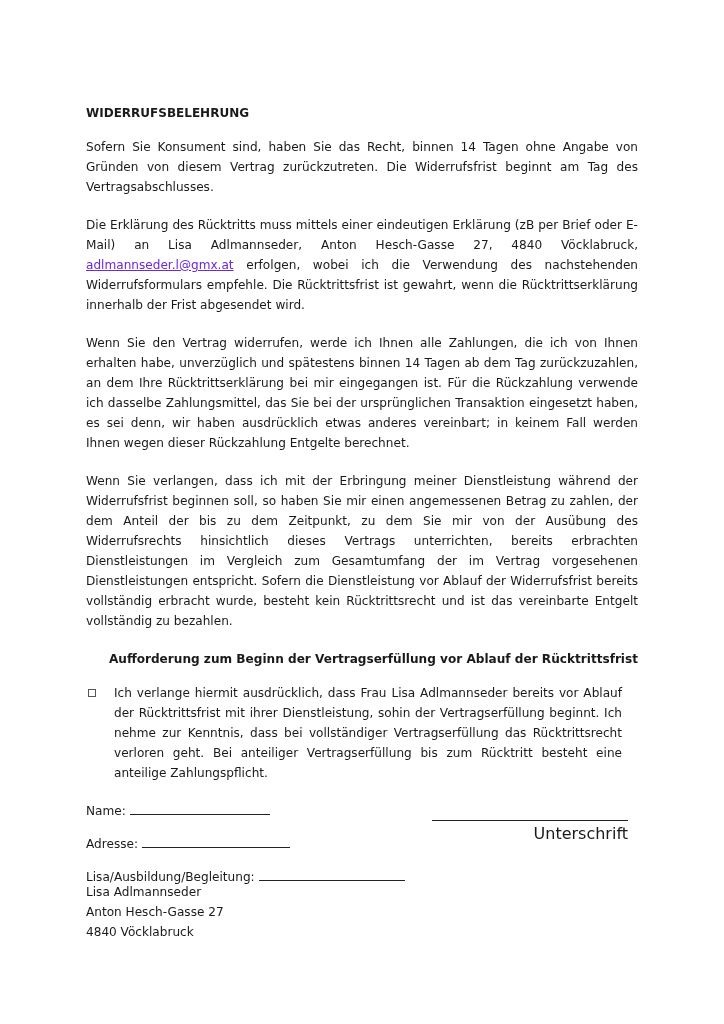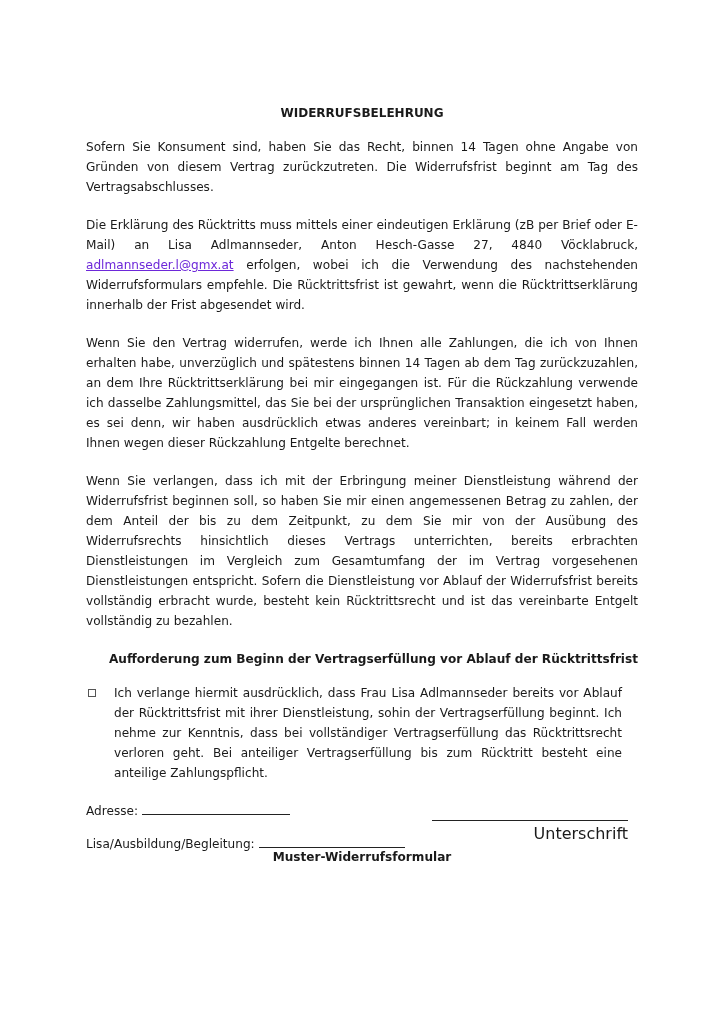--- a/index.html
+++ b/index.html
@@ -6,21 +6,21 @@
   body {
     width: 724px; height: 1024px; position: relative; overflow: hidden;
     font-family: "DejaVu Sans", sans-serif; color: #1a1a1a;
   }
   .page { position: absolute; left: 0; top: 0; width: 724px; height: 1024px; }
   .content {
     position: absolute; left: 86px; width: 552px; top: 103px;
     font-size: 12.1px; line-height: 20px;
   }
   .title {
-    text-align: center; font-weight: bold; font-size: 12px; margin: 0 0 14px 0;
+    font-weight: bold; font-size: 12px; margin: 0 0 14px 0;
   }
   p { margin: 8px 0 18px 0; text-align: justify; }
   .subtitle {
     text-align: right; font-weight: bold; margin: 2px 0 14px 0; font-size: 12.1px;
   }
   a.email { color: #6d28d9; text-decoration: underline; }
   .checkitem { position: relative; padding-left: 28px; margin: 0 16px 18px 0; text-align: justify; }
   .checkbox {
     position: absolute; left: 2px; top: 6px; width: 6px; height: 6px;
     border: 1px solid #555; box-sizing: content-box;
@@ -54,29 +54,37 @@
 
     <div class="subtitle">Aufforderung zum Beginn der Vertragserfüllung vor Ablauf der Rücktrittsfrist</div>
 
 
     <div class="checkitem">
       <span class="checkbox"></span>
       <span>Ich verlange hiermit ausdrücklich, dass Frau Lisa Adlmannseder bereits vor Ablauf der Rücktrittsfrist mit ihrer Dienstleistung, sohin der Vertragserfüllung beginnt. Ich nehme zur Kenntnis, dass bei vollständiger Vertragserfüllung das Rücktrittsrecht verloren geht. Bei anteiliger Vertragserfüllung bis zum Rücktritt besteht eine anteilige Zahlungspflicht.</span>
     </div>
 
     <div class="field-row">
+      <span>Name:</span>
+      <span class="blank" style="width:140px;"></span>
+    </div>
+    <div class="field-row">
       <span>Adresse:</span>
       <span class="blank" style="width:148px;"></span>
     </div>
     <div class="field-row">
       <span>Lisa/Ausbildung/Begleitung:</span>
       <span class="blank" style="width:146px;"></span>
     </div>
   </div>
 
   <div class="sig-row">
     <div class="sig-right-line"></div>
     <div class="sig-label">Unterschrift</div>
   </div>
 
-  <div class="form-title">Muster-Widerrufsformular</div>
 
+  <div class="address">
+    <div>Lisa Adlmannseder</div>
+    <div>Anton Hesch-Gasse 27</div>
+    <div>4840 Vöcklabruck</div>
+  </div>
 </div>
 
 </body></html>

